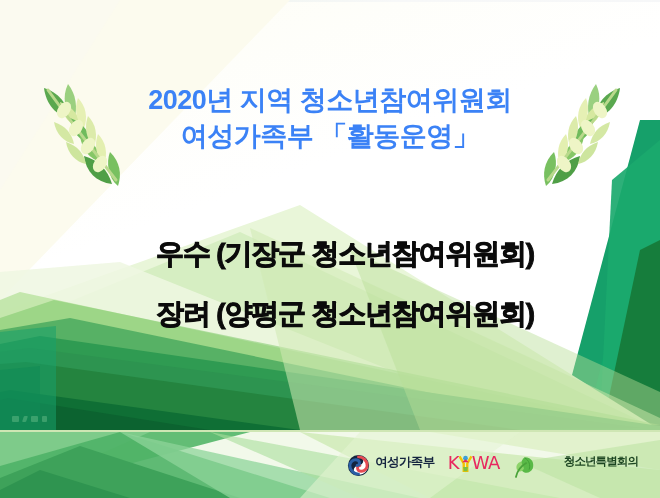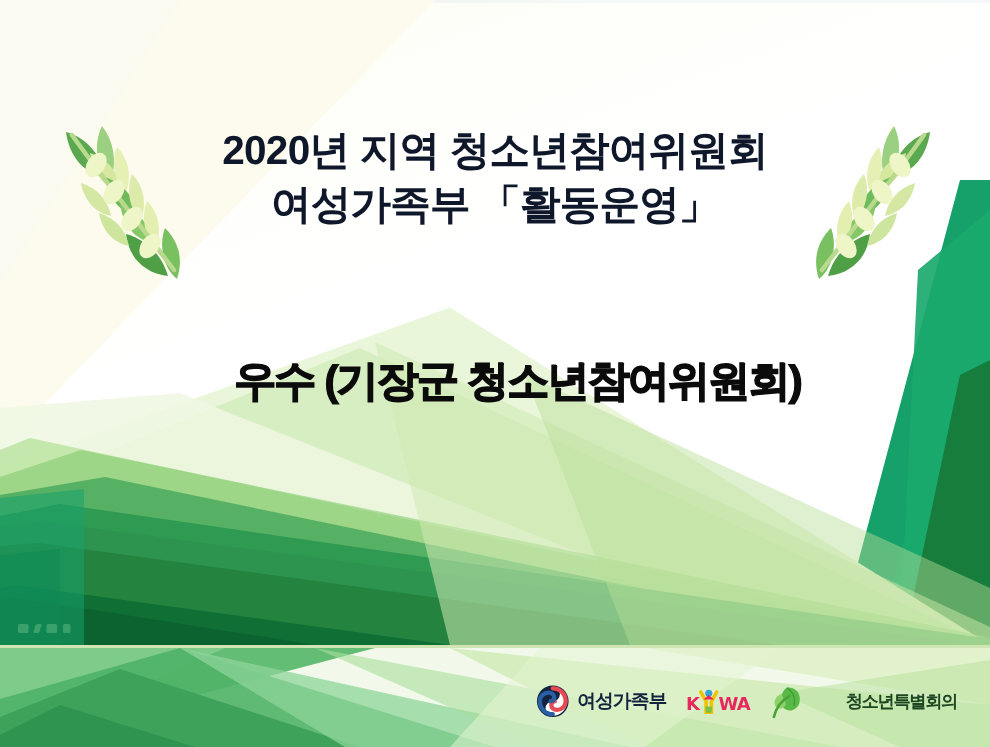--- a/index.html
+++ b/index.html
@@ -41,21 +41,21 @@
   
   .title-block {
     position: absolute;
     top: 82px;
     left: 0;
     width: 660px;
     text-align: center;
     z-index: 6;
   }
   .title-line {
-    color: #0f172a;
+    color: #3b82f6;
     font-weight: 700;
     font-size: 27px;
     line-height: 36px;
     letter-spacing: -0.5px;
     white-space: nowrap;
   }
 
   .awards-block {
     position: absolute;
     top: 224px;
@@ -92,21 +92,21 @@
     display: flex;
     align-items: center;
     justify-content: flex-end;
     gap: 13px;
     padding-right: 22px;
     box-sizing: border-box;
     z-index: 9;
   }
   .logo-item {
     display: flex;
-    align-items: center;
+    align-items: flex-start;
     gap: 5px;
     height: 26px;
   }
   .logo-mark { display: block; flex: none; }
 
   .logo-text-mogef {
     font-size: 12.5px;
     font-weight: 700;
     color: #14243f;
     letter-spacing: -0.6px;
@@ -122,22 +122,22 @@
   .logo-text-ysc {
     font-size: 11.5px;
     font-weight: 700;
     color: #1c4521;
     letter-spacing: -0.9px;
     white-space: nowrap;
     margin-left: 24px;
   }
   .kywa-word {
     font-family: "DejaVu Sans", sans-serif;
-    font-size: 12px;
-    font-weight: 700;
+    font-size: 18px;
+    font-weight: 400;
     letter-spacing: -0.6px;
     line-height: 1;
     white-space: nowrap;
   }
   .kywa-k, .kywa-w, .kywa-a { color: #e8275f; }
 
   .corner-mark {
     position: absolute;
     left: 12px;
     top: 414px;
@@ -257,20 +257,21 @@
     </g>
   </svg>
 
   <div class="title-block">
     <div class="title-line">2020년 지역 청소년참여위원회</div>
     <div class="title-line">여성가족부 「활동운영」</div>
   </div>
 
   <div class="awards-block">
     <div class="award-line">우수 (기장군 청소년참여위원회)</div>
+    <div class="award-line">장려 (양평군 청소년참여위원회)</div>
   </div>
 
   <div class="corner-mark">
     <span></span>
       <span></span>
       <span></span>
       <span></span>
   </div>
 
   <div class="logo-row">

